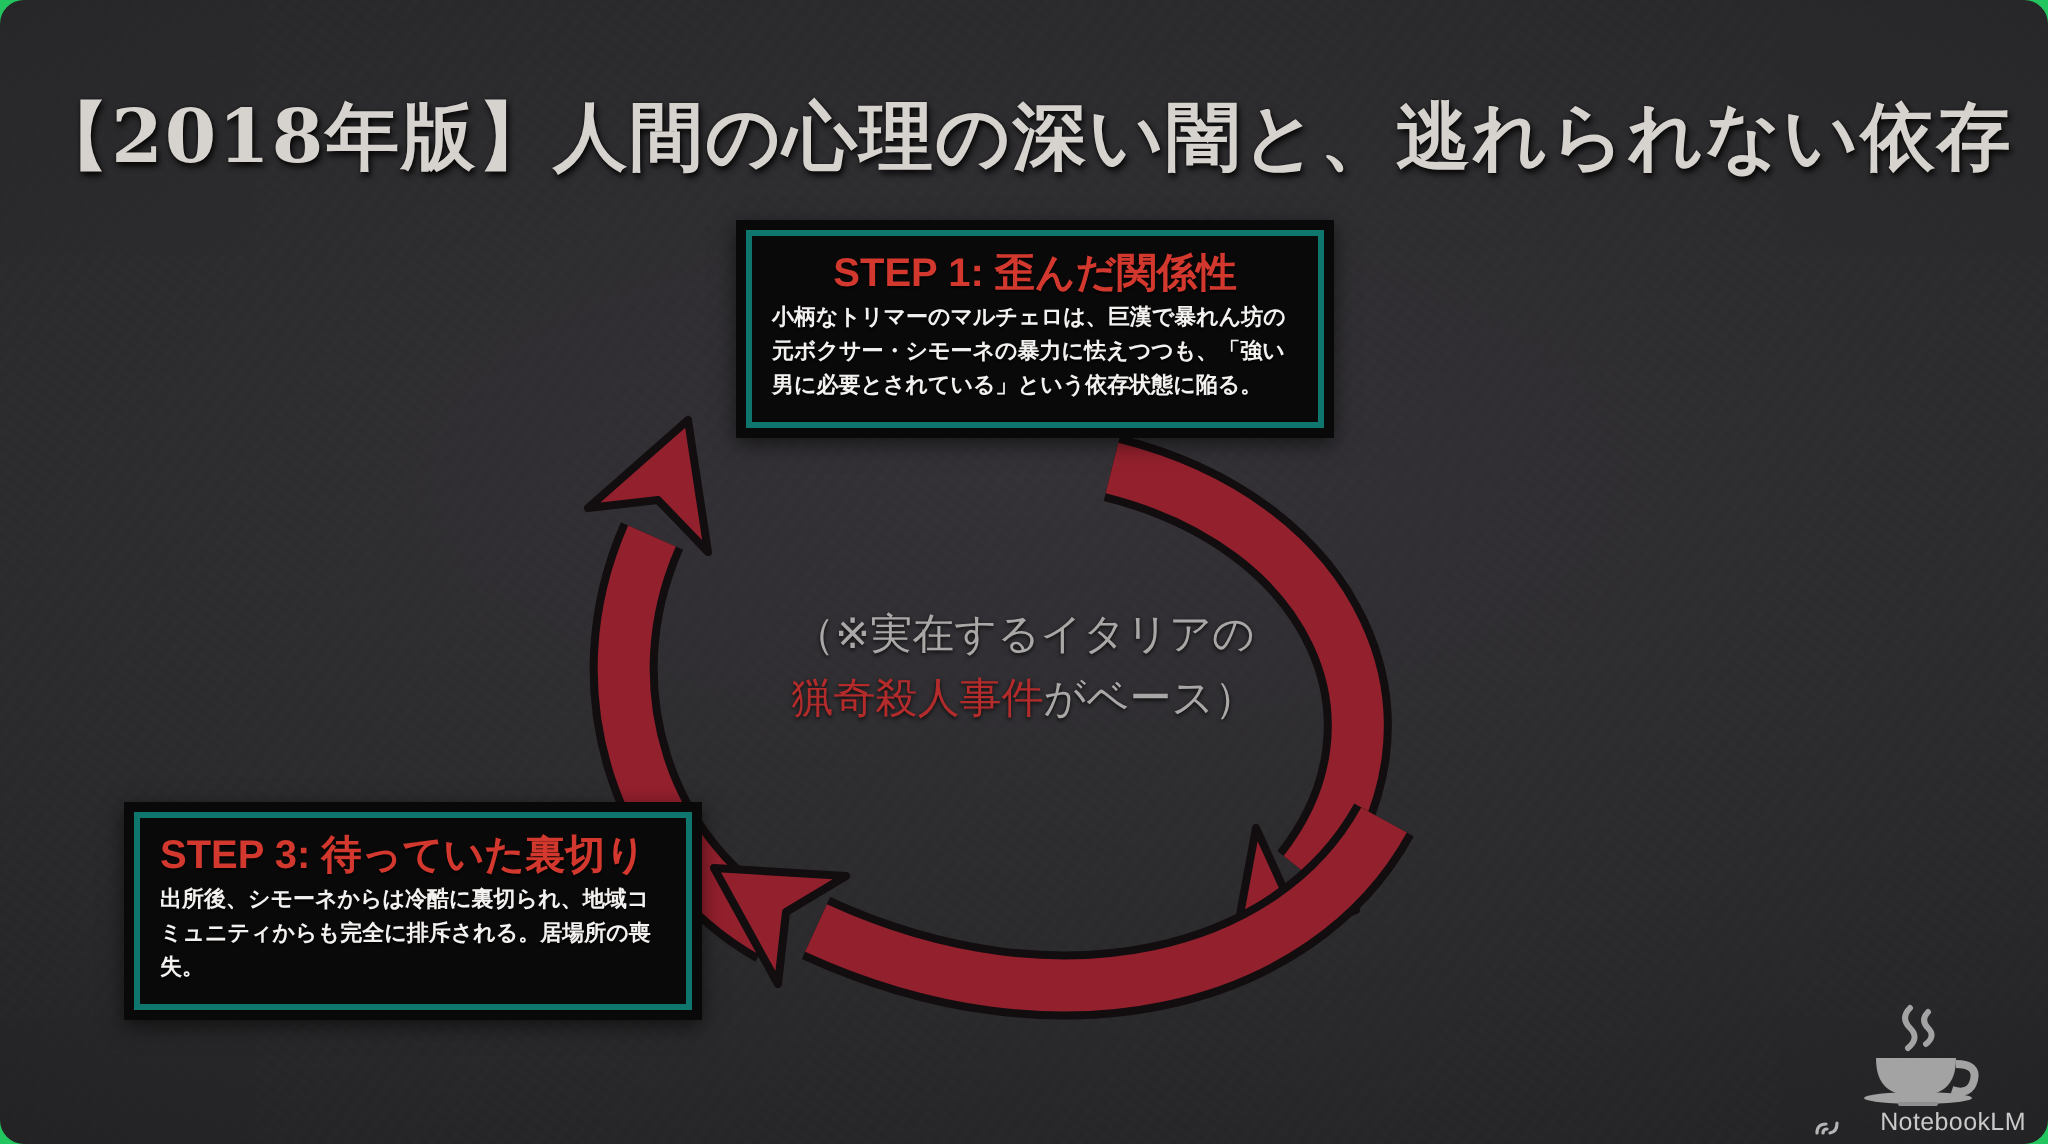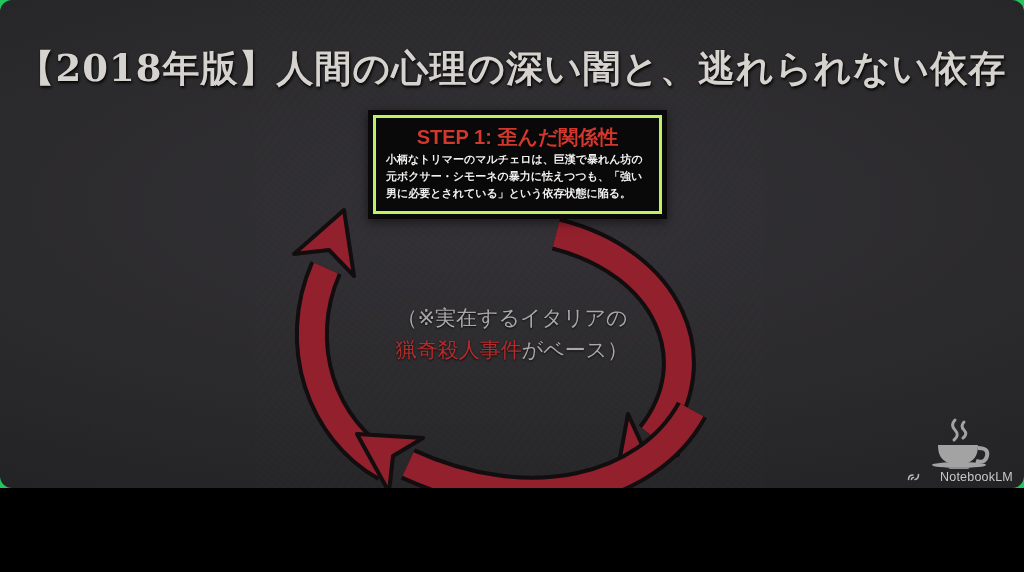--- a/index.html
+++ b/index.html
@@ -1,47 +1,47 @@
 <!DOCTYPE html>
 <html lang="ja"><head>
 <meta charset="utf-8">
 <style>
   html,body{margin:0;padding:0;background:#000;}
-  .stage{position:relative;width:1024px;height:488px;background:#22c55e;overflow:hidden;
+  .stage{position:relative;width:1024px;height:572px;background:#22c55e;overflow:hidden;
          font-family:"Liberation Sans","DejaVu Sans",sans-serif;}
   .slide{position:absolute;inset:0;border-radius:12px;overflow:hidden;
          background:radial-gradient(ellipse 120% 90% at 50% 42%, #343237 0%, #2b2a2c 48%, #252426 72%, #1d1c1e 100%);}
   
   .grain{position:absolute;inset:0;opacity:.25;pointer-events:none;
          background:
            repeating-linear-gradient(37deg, rgba(255,255,255,.012) 0 2px, rgba(0,0,0,.02) 2px 5px),
            repeating-linear-gradient(-53deg, rgba(255,255,255,.01) 0 3px, rgba(0,0,0,.018) 3px 7px);}
   .title{position:absolute;left:0;right:0;top:44px;text-align:center;margin:0;
          font-family:"DejaVu Serif","Liberation Serif",serif;font-weight:600;
          font-size:37px;letter-spacing:1px;color:#d6d3cf;
          text-shadow:1px 2px 3px rgba(0,0,0,.9), 0 0 1px rgba(0,0,0,.6);}
   .arrows{position:absolute;inset:0;z-index:1;}
   .stepbox{position:absolute;z-index:3;background:#0a0909;padding:5px;
            box-shadow:0 3px 10px rgba(0,0,0,.55);}
-  .stepbox .inner{border:3px solid #bef264;padding:6px 10px 9px 10px;background:#0a0909;}
+  .stepbox .inner{border:3px solid #0f766e;padding:6px 10px 9px 10px;background:#0a0909;}
   .step-title{font-size:20px;font-weight:bold;color:#d2382d;line-height:1.35;
               text-shadow:0 1px 1px rgba(0,0,0,.8);}
   .step-body{font-size:11px;font-weight:bold;color:#f3f1ef;line-height:1.55;
              text-shadow:0 1px 1px rgba(0,0,0,.8);}
   .box1{left:368px;top:110px;width:289px;}
   .box1 .step-title{text-align:center;}
   .box2{left:698px;top:398px;width:264px;}
   .box3{left:62px;top:401px;width:279px;}
   .center-note{position:absolute;z-index:2;left:50%;top:302px;transform:translateX(-50%);
                text-align:center;font-size:21px;font-weight:normal;line-height:1.5;
                color:#aaa8a7;white-space:nowrap;text-shadow:0 1px 2px rgba(0,0,0,.8);}
   .center-note .hl{color:#b42b2c;}
   .branding{position:absolute;z-index:4;right:14px;bottom:4px;width:100px;
             display:flex;flex-direction:column;align-items:center;}
-  .wordmark{display:flex;align-items:flex-start;gap:20px;color:#c9c9c9;font-size:12.5px;
+  .wordmark{display:flex;align-items:flex-end;gap:20px;color:#c9c9c9;font-size:12.5px;
             font-weight:500;letter-spacing:.2px;margin-top:1px;}
 </style>
 </head>
 <body>
 
 <div class="stage">
   <div class="slide">
     <div class="grain"></div>
 
     <h1 class="title">【2018年版】人間の心理の深い闇と、逃れられない依存</h1>
@@ -70,20 +70,26 @@
     </div>
 
     <div class="stepbox box1">
       <div class="inner">
         <div class="step-title">STEP 1: 歪んだ関係性</div>
         <div class="step-body">小柄なトリマーのマルチェロは、巨漢で暴れん坊の元ボクサー・シモーネの暴力に怯えつつも、「強い男に必要とされている」という依存状態に陥る。</div>
       </div>
     </div>
 
 
+    <div class="stepbox box3">
+      <div class="inner">
+        <div class="step-title">STEP 3: 待っていた裏切り</div>
+        <div class="step-body">出所後、シモーネからは冷酷に裏切られ、地域コミュニティからも完全に排斥される。居場所の喪失。</div>
+      </div>
+    </div>
 
     <div class="branding">
       <svg width="78" height="52" viewBox="0 0 78 52">
         <g fill="none" stroke="#a3a3a3" stroke-width="3" stroke-linecap="round">
           <path d="M34,3 q-5,5 0,10 q5,5 -1,10"></path>
           <path d="M43,5 q-4,4 0,8 q4,4 -1,8"></path>
         </g>
         <path d="M17,28 L57,28 C57,42 50,47 37,47 C24,47 17,42 17,28 Z" fill="#a3a3a3"></path>
         <path d="M57,31 q11,0 9,8 q-2,8 -11,5" fill="none" stroke="#a3a3a3" stroke-width="4"></path>
         <ellipse cx="38" cy="48" rx="27" ry="3" fill="#a3a3a3"></ellipse>

